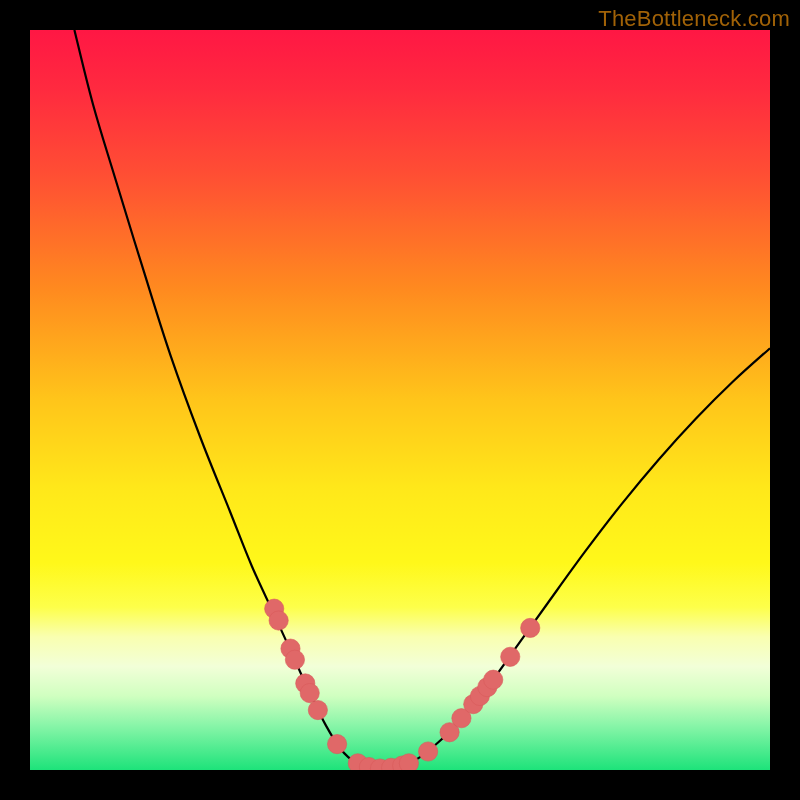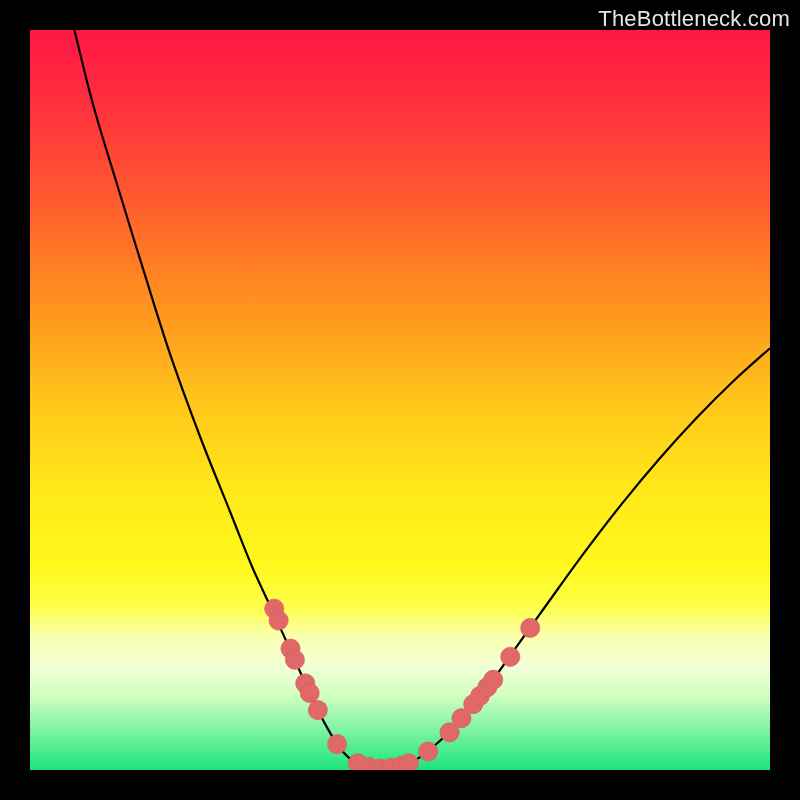--- a/index.html
+++ b/index.html
@@ -23,21 +23,21 @@
     position: absolute;
     left: 0;
     top: 0;
     width: 100%;
     height: 100%;
   }
   .watermark {
     position: absolute;
     top: 6px;
     right: 10px;
-    color: #e5e5e5;
+    color: #a16207;
     font-size: 22px;
     font-weight: 500;
     letter-spacing: 0.2px;
   }
   svg.overlay {
     position: absolute;
     left: 0;
     top: 0;
     width: 100%;
     height: 100%;

